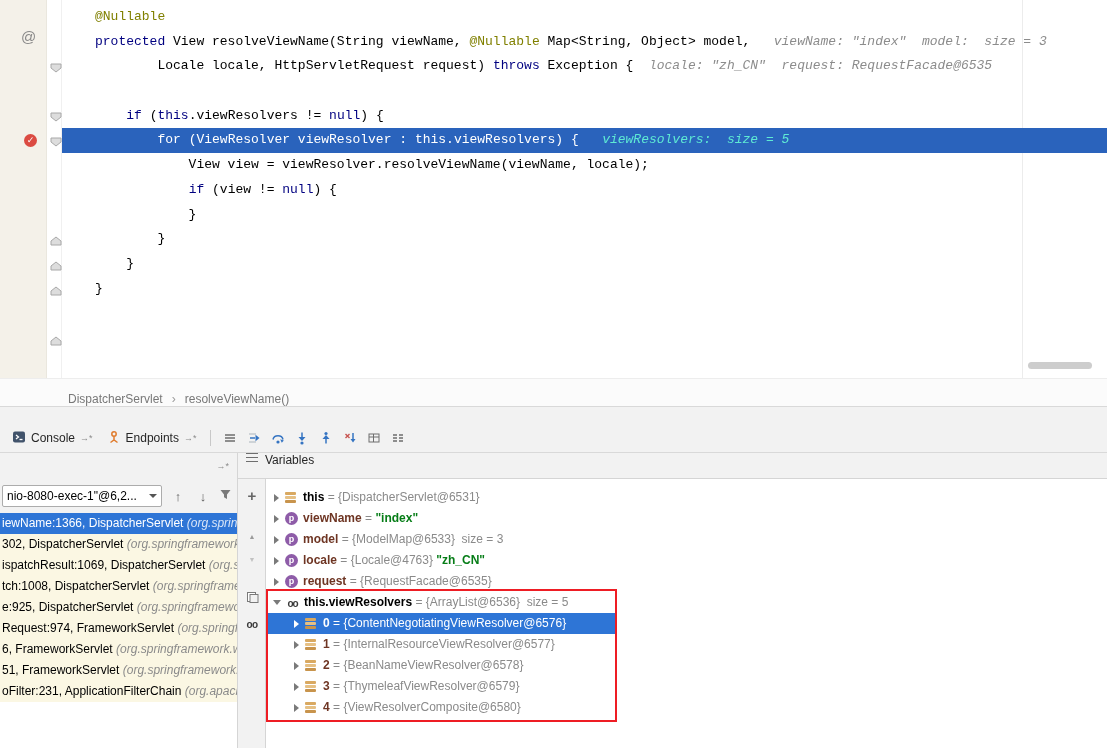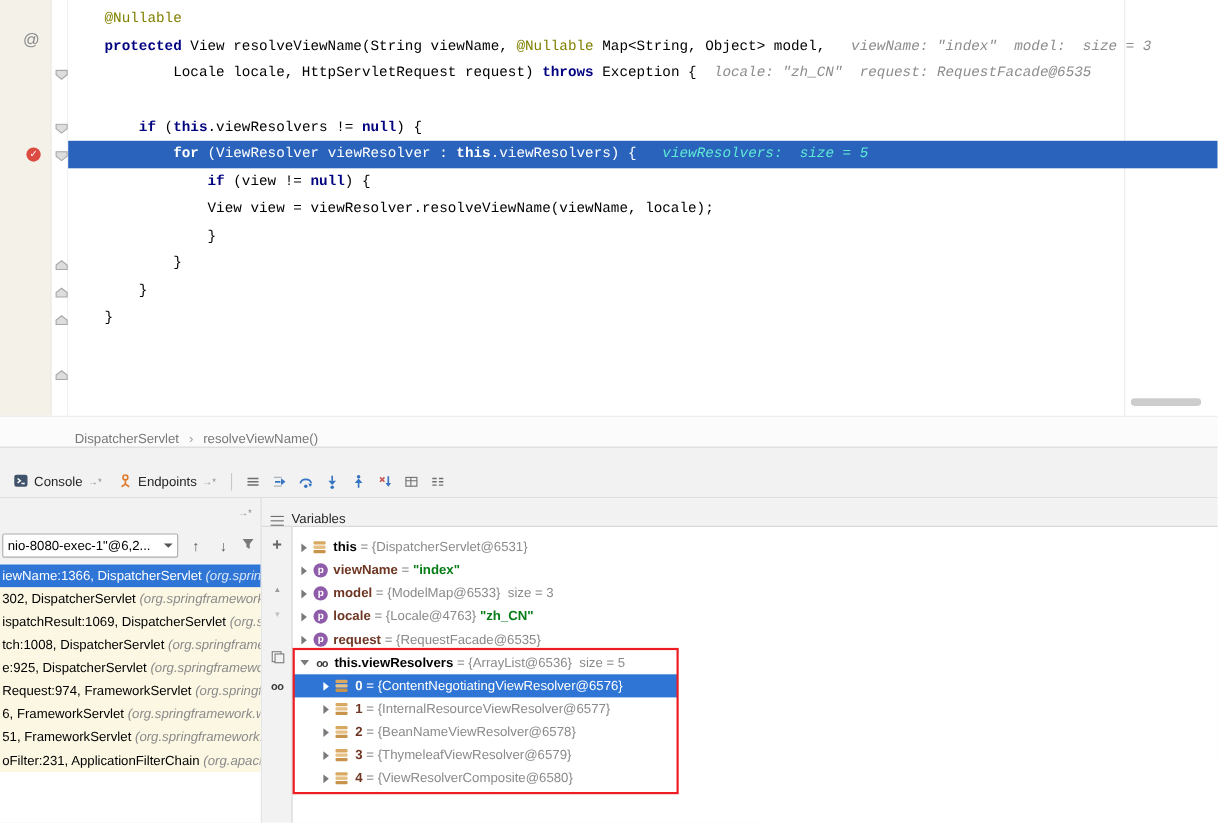--- a/index.html
+++ b/index.html
@@ -11,21 +11,21 @@
   .gutter{position:absolute;left:0;top:0;width:47px;height:100%;background:#F4F1E9;border-right:1px solid #EAE7DE}
   .fold-strip{position:absolute;left:47px;top:0;width:15px;height:100%;background:#fff;border-right:1px solid #F0F0F0}
   .at-icon{position:absolute;left:21px;top:28px;font-size:15px;color:#8A8A8A}
   .bp{position:absolute;left:24px;top:134px;width:13px;height:13px;border-radius:50%;background:#DB4B42;color:#fff;font-size:9px;line-height:13px;text-align:center}
   .pent{position:absolute;left:50px;width:12px;height:10px}
   .margin-guide{position:absolute;left:1022px;top:0;width:1px;height:378px;background:#ECECEC}
   .code{position:absolute;left:62px;top:0;right:0;bottom:0;font-family:"Liberation Mono","DejaVu Sans Mono",monospace;font-size:13px;padding-top:5px}
   .code-line{height:24.7px;line-height:24.7px;white-space:pre;padding-left:33px}
   .code-line.exec{background:#2A63BC}
   .pl{color:#000}
-  .kw{color:#000080;font-weight:bold}
+  .kw{color:#000080;font-weight:normal}
   .ann{color:#808000}
   .hint{color:#8C8C8C;font-style:italic}
   .exec .pl{color:#fff}.exec .kw{color:#fff}.exec .hint{color:#5eead4}
   .hscroll{position:absolute;left:1028px;top:362px;width:64px;height:7px;border-radius:4px;background:#CDCDCD}
 
   
   .breadcrumb{position:absolute;left:0;top:378px;width:100%;height:28px;background:#FBFBFB;border-top:1px solid #EDEDED;display:flex;align-items:flex-end;padding-left:68px;color:#787878}
   .crumb-sep{margin:0 9px;color:#9C9C9C}
 
   
@@ -48,21 +48,21 @@
   .nav-arrow{color:#5A5A5A;font-size:13px;width:18px;text-align:center}
   .frames-list{flex:1;background:#fff;overflow:hidden}
   .frame-row{height:21px;line-height:21px;white-space:pre;overflow:hidden;background:#FBF7E3;padding-left:2px}
   .frame-row .pkg{font-style:italic;color:#8A8A8A}
   .frame-row.selected{background:#2E75D6}
   .frame-row.selected .loc{color:#fff}
   .frame-row.selected .pkg{color:#D9E6F8}
 
   
   .vars{flex:1;display:flex;flex-direction:column;background:#fff;min-width:0}
-  .vars-hdr{height:26px;background:#F2F2F2;border-bottom:1px solid #D5D5D5;display:flex;align-items:flex-end;padding-left:8px;gap:7px;color:#262626}
+  .vars-hdr{height:26px;background:#F2F2F2;border-bottom:1px solid #D5D5D5;display:flex;align-items:flex-start;padding-left:8px;gap:7px;color:#262626}
   .hamburger{display:inline-block;width:12px;height:9px;border-top:1.5px solid #6E6E6E;border-bottom:1.5px solid #6E6E6E;position:relative}
   .hamburger:before{content:"";position:absolute;left:0;right:0;top:3px;border-top:1.5px solid #6E6E6E}
   .vars-body{flex:1;display:flex;min-height:0}
   .vstrip{width:28px;background:#F2F2F2;border-right:1px solid #D5D5D5;position:relative}
   .vs-icon{position:absolute;left:0;width:28px;text-align:center;color:#666}
   .vs-plus{top:8px;font-size:15px;font-weight:bold}
   .vs-up{top:54px;font-size:7px;color:#9A9A9A}
   .vs-down{top:77px;font-size:7px;color:#C2C2C2}
   .vs-copy{top:112px}
   .vs-watch{top:140px;font-size:10px;font-weight:bold;color:#3A3A3A;letter-spacing:-0.5px}
@@ -120,22 +120,22 @@
         <path d="M6 1 L11 5 v4 H1 V5 z" fill="#DDDDDD" stroke="#A8A8A8"></path>
       </svg></span>
   <div class="margin-guide"></div>
   <div class="code">
       <div class="code-line"><span class="ann">@Nullable</span></div>
       <div class="code-line"><span class="kw">protected </span><span class="pl">View resolveViewName(String viewName, </span><span class="ann">@Nullable </span><span class="pl">Map&lt;String, Object&gt; model,</span><span class="hint">   viewName: "index"  model:  size = 3</span></div>
       <div class="code-line"><span class="pl">        Locale locale, HttpServletRequest request) </span><span class="kw">throws</span><span class="pl"> Exception {  </span><span class="hint">locale: "zh_CN"  request: RequestFacade@6535</span></div>
       <div class="code-line"></div>
       <div class="code-line"><span class="pl">    </span><span class="kw">if</span><span class="pl"> (</span><span class="kw">this</span><span class="pl">.viewResolvers != </span><span class="kw">null</span><span class="pl">) {</span></div>
       <div class="code-line exec"><span class="pl">        </span><span class="kw">for</span><span class="pl"> (ViewResolver viewResolver : </span><span class="kw">this</span><span class="pl">.viewResolvers) {   </span><span class="hint">viewResolvers:  size = 5</span></div>
+      <div class="code-line"><span class="pl">            View view = viewResolver.resolveViewName(viewName, locale);</span></div>
       <div class="code-line"><span class="pl">            </span><span class="kw">if</span><span class="pl"> (view != </span><span class="kw">null</span><span class="pl">) {</span></div>
-      <div class="code-line"><span class="pl">            View view = viewResolver.resolveViewName(viewName, locale);</span></div>
       <div class="code-line"><span class="pl">            }</span></div>
       <div class="code-line"><span class="pl">        }</span></div>
       <div class="code-line"><span class="pl">    }</span></div>
       <div class="code-line"><span class="pl">}</span></div>
     </div>
   <div class="hscroll"></div>
 </div>
 
 <div class="breadcrumb">
   <span>DispatcherServlet</span>

